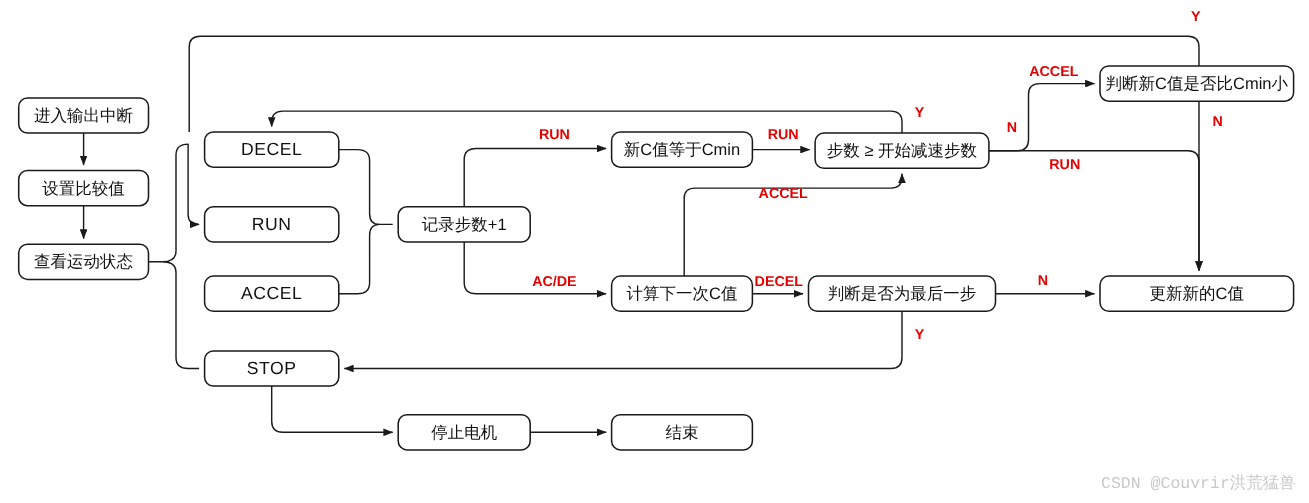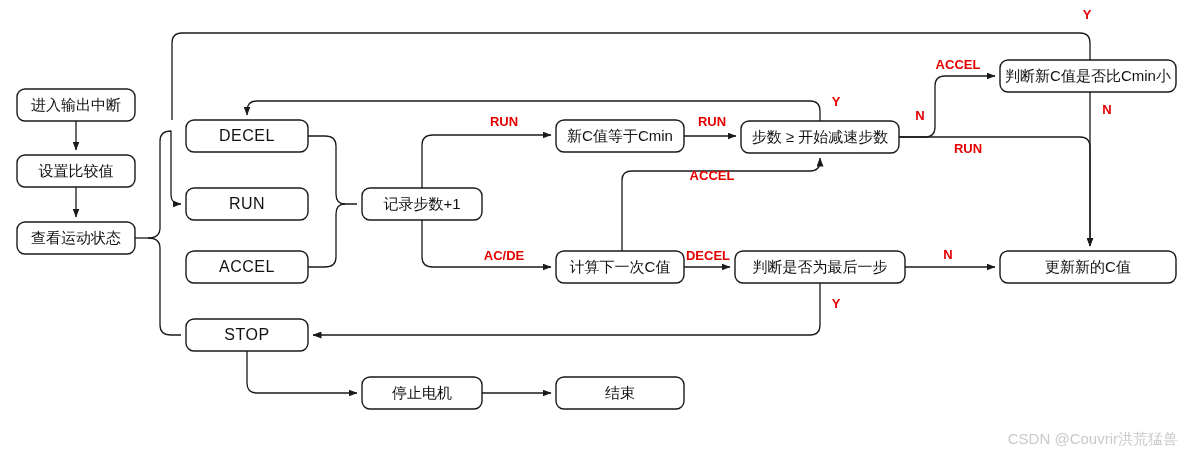--- a/index.html
+++ b/index.html
@@ -50,21 +50,21 @@
     font-size: 13px;
     font-weight: bold;
     fill: #e50000;
     text-anchor: middle;
     dominant-baseline: middle;
   }
   .watermark {
     position: absolute;
     right: 12px;
     bottom: 8px;
-    font-family: Liberation Sans, sans-serif;
+    font-family: Liberation Mono, monospace;
     font-size: 15px;
     color: #c9c9c9;
     white-space: nowrap;
     user-select: none;
   }
 </style>
 </head>
 <body>
 
 <div id="canvas">

